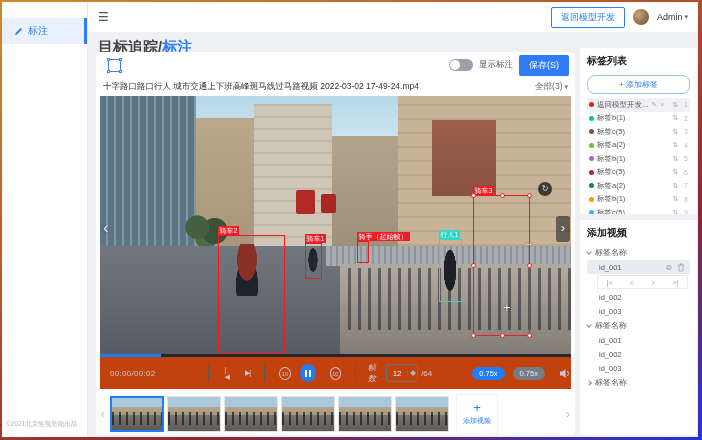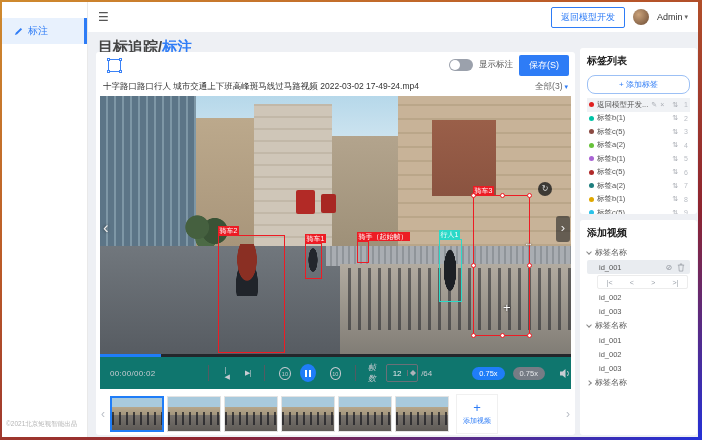--- a/index.html
+++ b/index.html
@@ -79,21 +79,21 @@
   .bbox { border:1.5px solid; }
   .bbox .tag { position:absolute; top:-10px; left:-1.5px; font-size:7px; line-height:9px; color:#fff; padding:0 2px; white-space:nowrap; }
   .handle { width:5px; height:5px; border-radius:50%; background:#fff; border:1px solid #ed1c24; }
   .nav-left { left:3px; top:122px; font-size:17px; color:#eee; cursor:pointer; text-shadow:0 0 3px rgba(0,0,0,.7); }
   .nav-right { left:456px; top:120px; width:14px; height:26px; background:rgba(20,22,26,.55); border-radius:3px; color:#eee; font-size:13px; text-align:center; line-height:24px; cursor:pointer; }
   .rotate-ic { left:438px; top:86px; width:14px; height:14px; border-radius:50%; background:rgba(15,17,20,.75); color:#ddd; font-size:8px; text-align:center; line-height:13px; cursor:pointer; }
   .crosshair { left:403px; top:204px; color:#fff; font-size:13px; text-shadow:0 0 2px #000; }
   .resize-cur { left:424px; top:142px; color:#fff; font-size:9px; text-shadow:0 0 2px #000; }
 
   
-  .controls { position:absolute; left:4px; top:305px; width:471px; height:32px; background:#0f766e; color:#c8ccd2; display:flex; align-items:center; font-size:8px; }
+  .controls { position:absolute; left:4px; top:305px; width:471px; height:32px; background:#c2410c; color:#c8ccd2; display:flex; align-items:center; font-size:8px; }
   .ctime { margin-left:10px; letter-spacing:.3px; }
   .cdiv { width:1px; height:16px; background:#545a62; }
   .cdiv.d1{ margin-left:52px; } .cdiv.d2{ margin-left:14px; } .cdiv.d3{ margin-left:14px; }
   .skip { margin-left:16px; font-size:7px; cursor:pointer; letter-spacing:-1px; }
   .circ10 { margin-left:14px; width:13px; height:13px; border:1px solid #c8ccd2; border-radius:50%; font-size:5.5px; text-align:center; line-height:12px; cursor:pointer; }
   .playbtn { margin-left:9px; width:18px; height:18px; border-radius:50%; background:#1f7df8; display:flex; align-items:center; justify-content:center; gap:2px; cursor:pointer; }
   .playbtn i { width:2px; height:7px; background:#fff; }
   .frames-label { margin-left:12px;font-style:italic; }
   .frame-input-wrap { margin-left:4px; display:flex; align-items:center; border:1px solid #6a7078; border-radius:2px; height:18px; }
   .frame-input { width:20px; background:transparent; border:none; color:#e8eaee; font-size:8px; text-align:center; font-family:inherit; }

